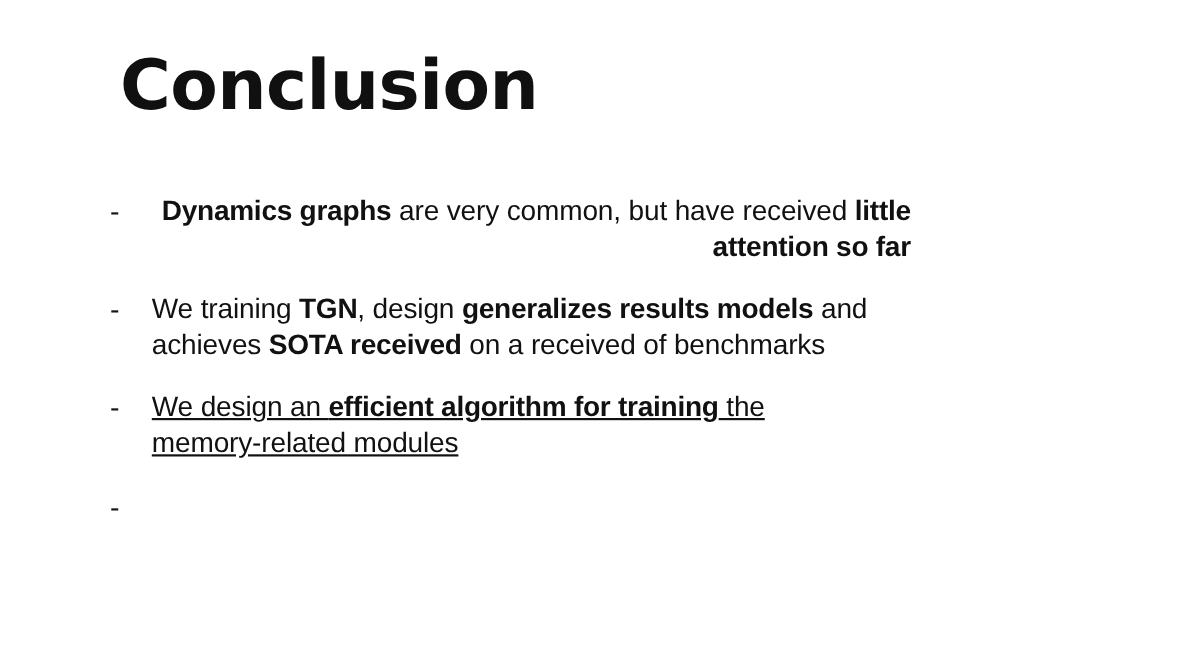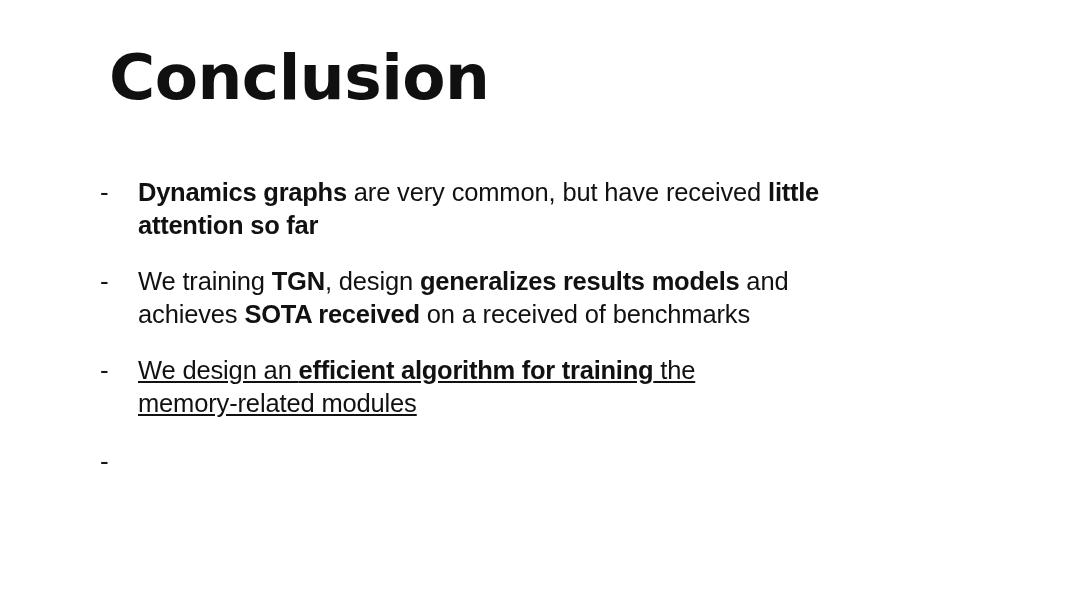--- a/index.html
+++ b/index.html
@@ -75,21 +75,21 @@
     color: #111111;
     letter-spacing: -0.15px;
   }
 
   .bullet-text b {
     font-weight: 700;
     letter-spacing: -0.25px;
   }
 
   
-  .bullet-row[data-width="b1"] .bullet-text { max-width: 690px; }
+  .bullet-row[data-width="b1"] .bullet-text { max-width: 690px; text-align: right; }
   .bullet-row[data-width="b2"] .bullet-text { max-width: 712px; }
   .bullet-row[data-width="b3"] .bullet-text { max-width: 620px; text-decoration: underline; }
   .bullet-row[data-width="b4"] .bullet-text { max-width: 718px; }
 
   .bullet-row[data-width="b1"] { margin-bottom: 23px; }
   .bullet-row[data-width="b2"] { margin-bottom: 23px; }
   .bullet-row[data-width="b3"] { margin-bottom: 25px; }
 </style>
 </head>
 <body>

